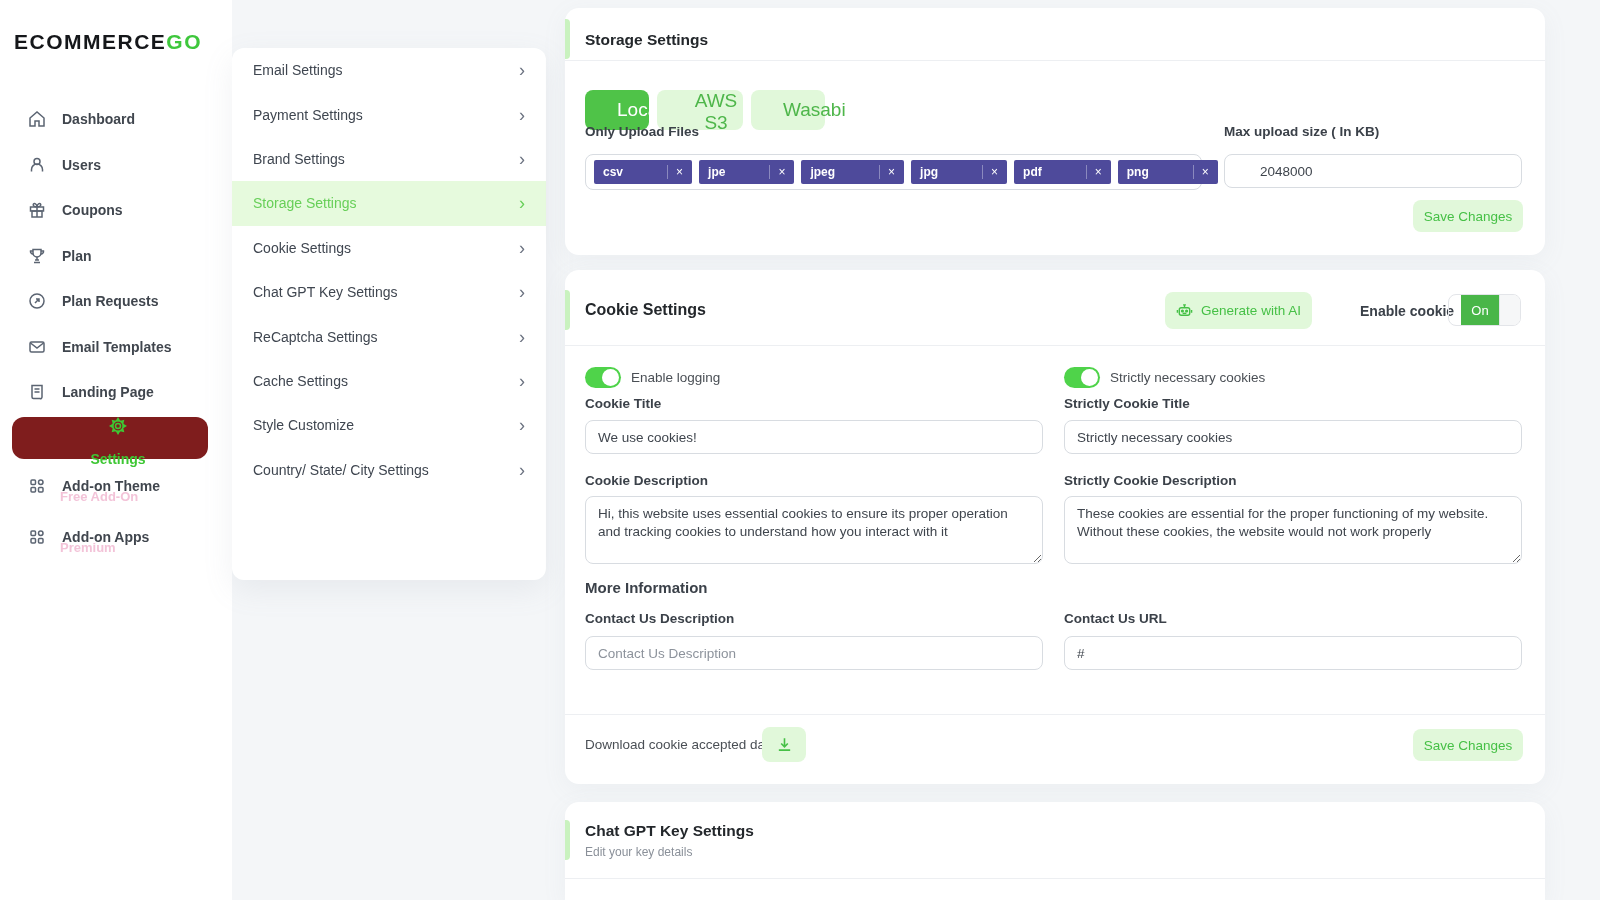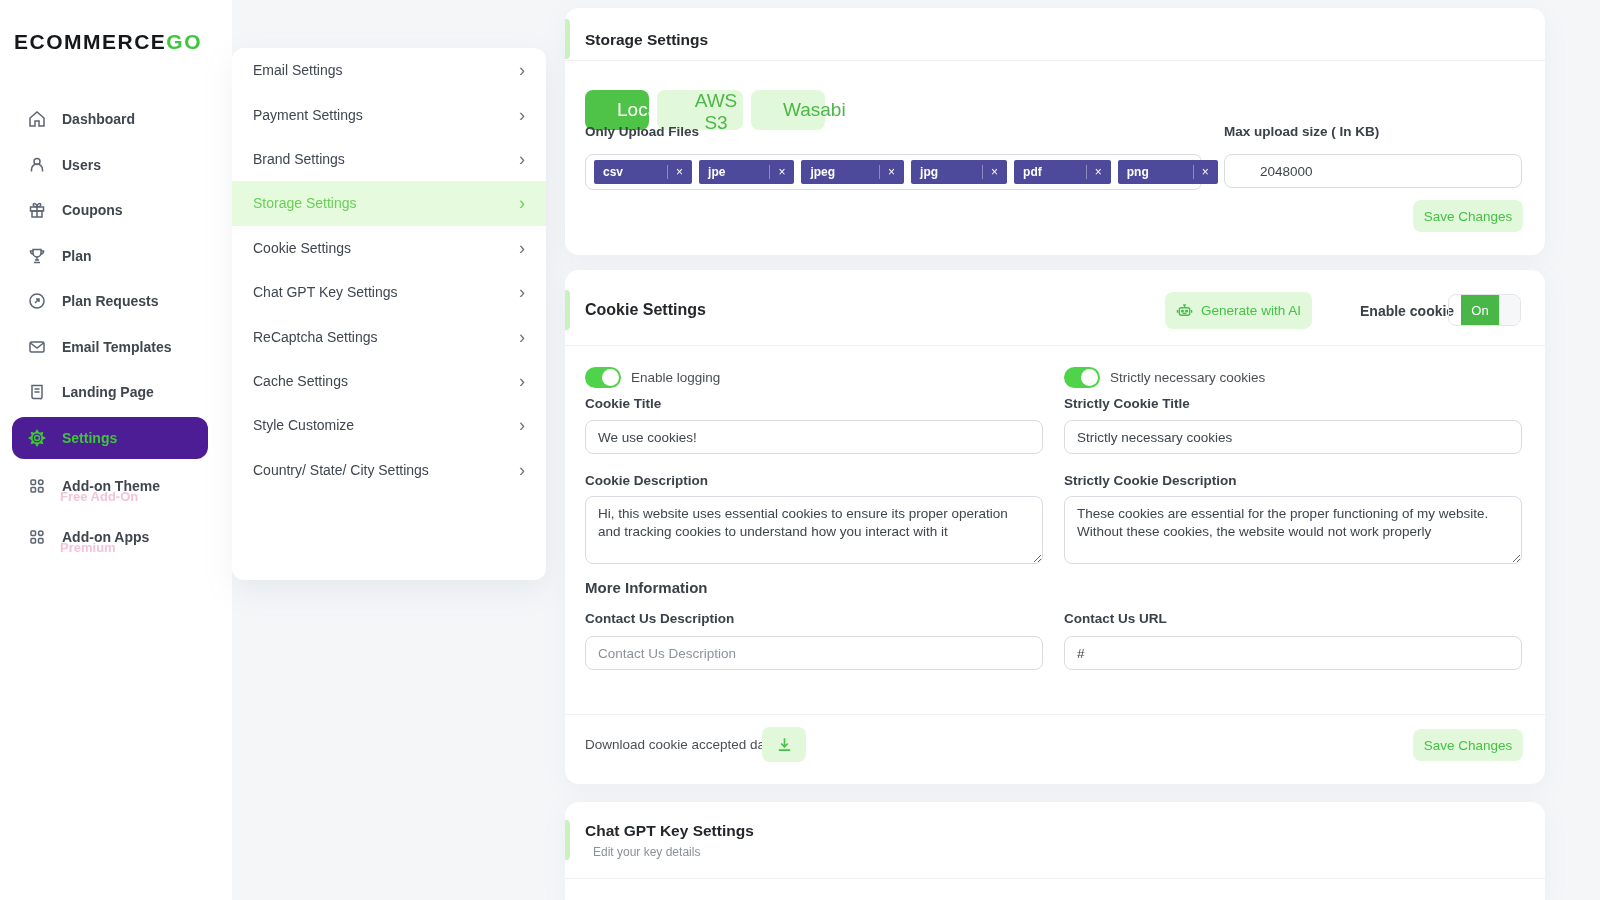--- a/index.html
+++ b/index.html
@@ -6,21 +6,21 @@
   html,body { width:1600px; height:900px; overflow:hidden; }
   body { font-family:"Liberation Sans", sans-serif; background:#f4f6f8; color:#3b4149; }
   .stage { position:relative; width:1600px; height:900px; }
 
   
   .sidebar { position:absolute; left:0; top:0; width:232px; height:900px; background:#ffffff; }
   .logo { position:absolute; left:14px; top:30px; font-size:21px; font-weight:900; letter-spacing:1.5px; color:#15171a; white-space:nowrap; }
   .logo .go { color:#3ec73c; }
   .nav-item { position:absolute; left:12px; width:196px; height:42px; display:flex; align-items:center; gap:16px; padding-left:16px; border-radius:12px; cursor:pointer; }
   .nav-item .lbl { font-size:14px; font-weight:700; color:#40464e; }
-  .nav-item.active { background:#4c1d95; }
+  .nav-item.active { background:#7f1d1d;flex-direction:column; }
   .nav-item.active .lbl { color:#3ec734; }
   .nav-item svg { flex:0 0 18px; }
   .nav-sub { position:absolute; left:60px; font-size:13px; font-weight:700; color:#f3c3d8; }
 
   
   .submenu { position:absolute; left:232px; top:48px; width:314px; height:532px; background:#fff; border-radius:12px; box-shadow:0 10px 30px rgba(140,152,164,.12); overflow:hidden; }
   .submenu-row { height:44.4px; display:flex; align-items:center; justify-content:space-between; padding:0 21px; cursor:pointer; }
   .submenu-row .lbl { font-size:14px; color:#3f4650; font-weight:400; }
   .submenu-row .chev { font-size:18px; color:#6b7280; line-height:1; }
   .submenu-row.active { background:#e6fadd; }
@@ -303,17 +303,17 @@
           <path d="M9 2.5 V11 M5.5 8 L9 11.5 L12.5 8 M3 15 H15"></path>
         </svg>
     </button>
 
     <button class="btn-soft" style="left:848px; top:459px; width:110px; height:32px;">Save Changes</button>
   </section>
 
   <section class="card" style="top:802px; height:98px; border-radius:14px 14px 0 0;">
     <span class="accent" style="top:18px"></span>
     <h2 class="card-title" style="top:20px;">Chat GPT Key Settings</h2>
-    <span class="card-sub" style="top:43px;margin-left:8px;">Edit your key details</span>
+    <span class="card-sub" style="top:43px;">Edit your key details</span>
     <div class="hdivider" style="top:76px"></div>
   </section>
 
 </div>
 
 </body></html>

